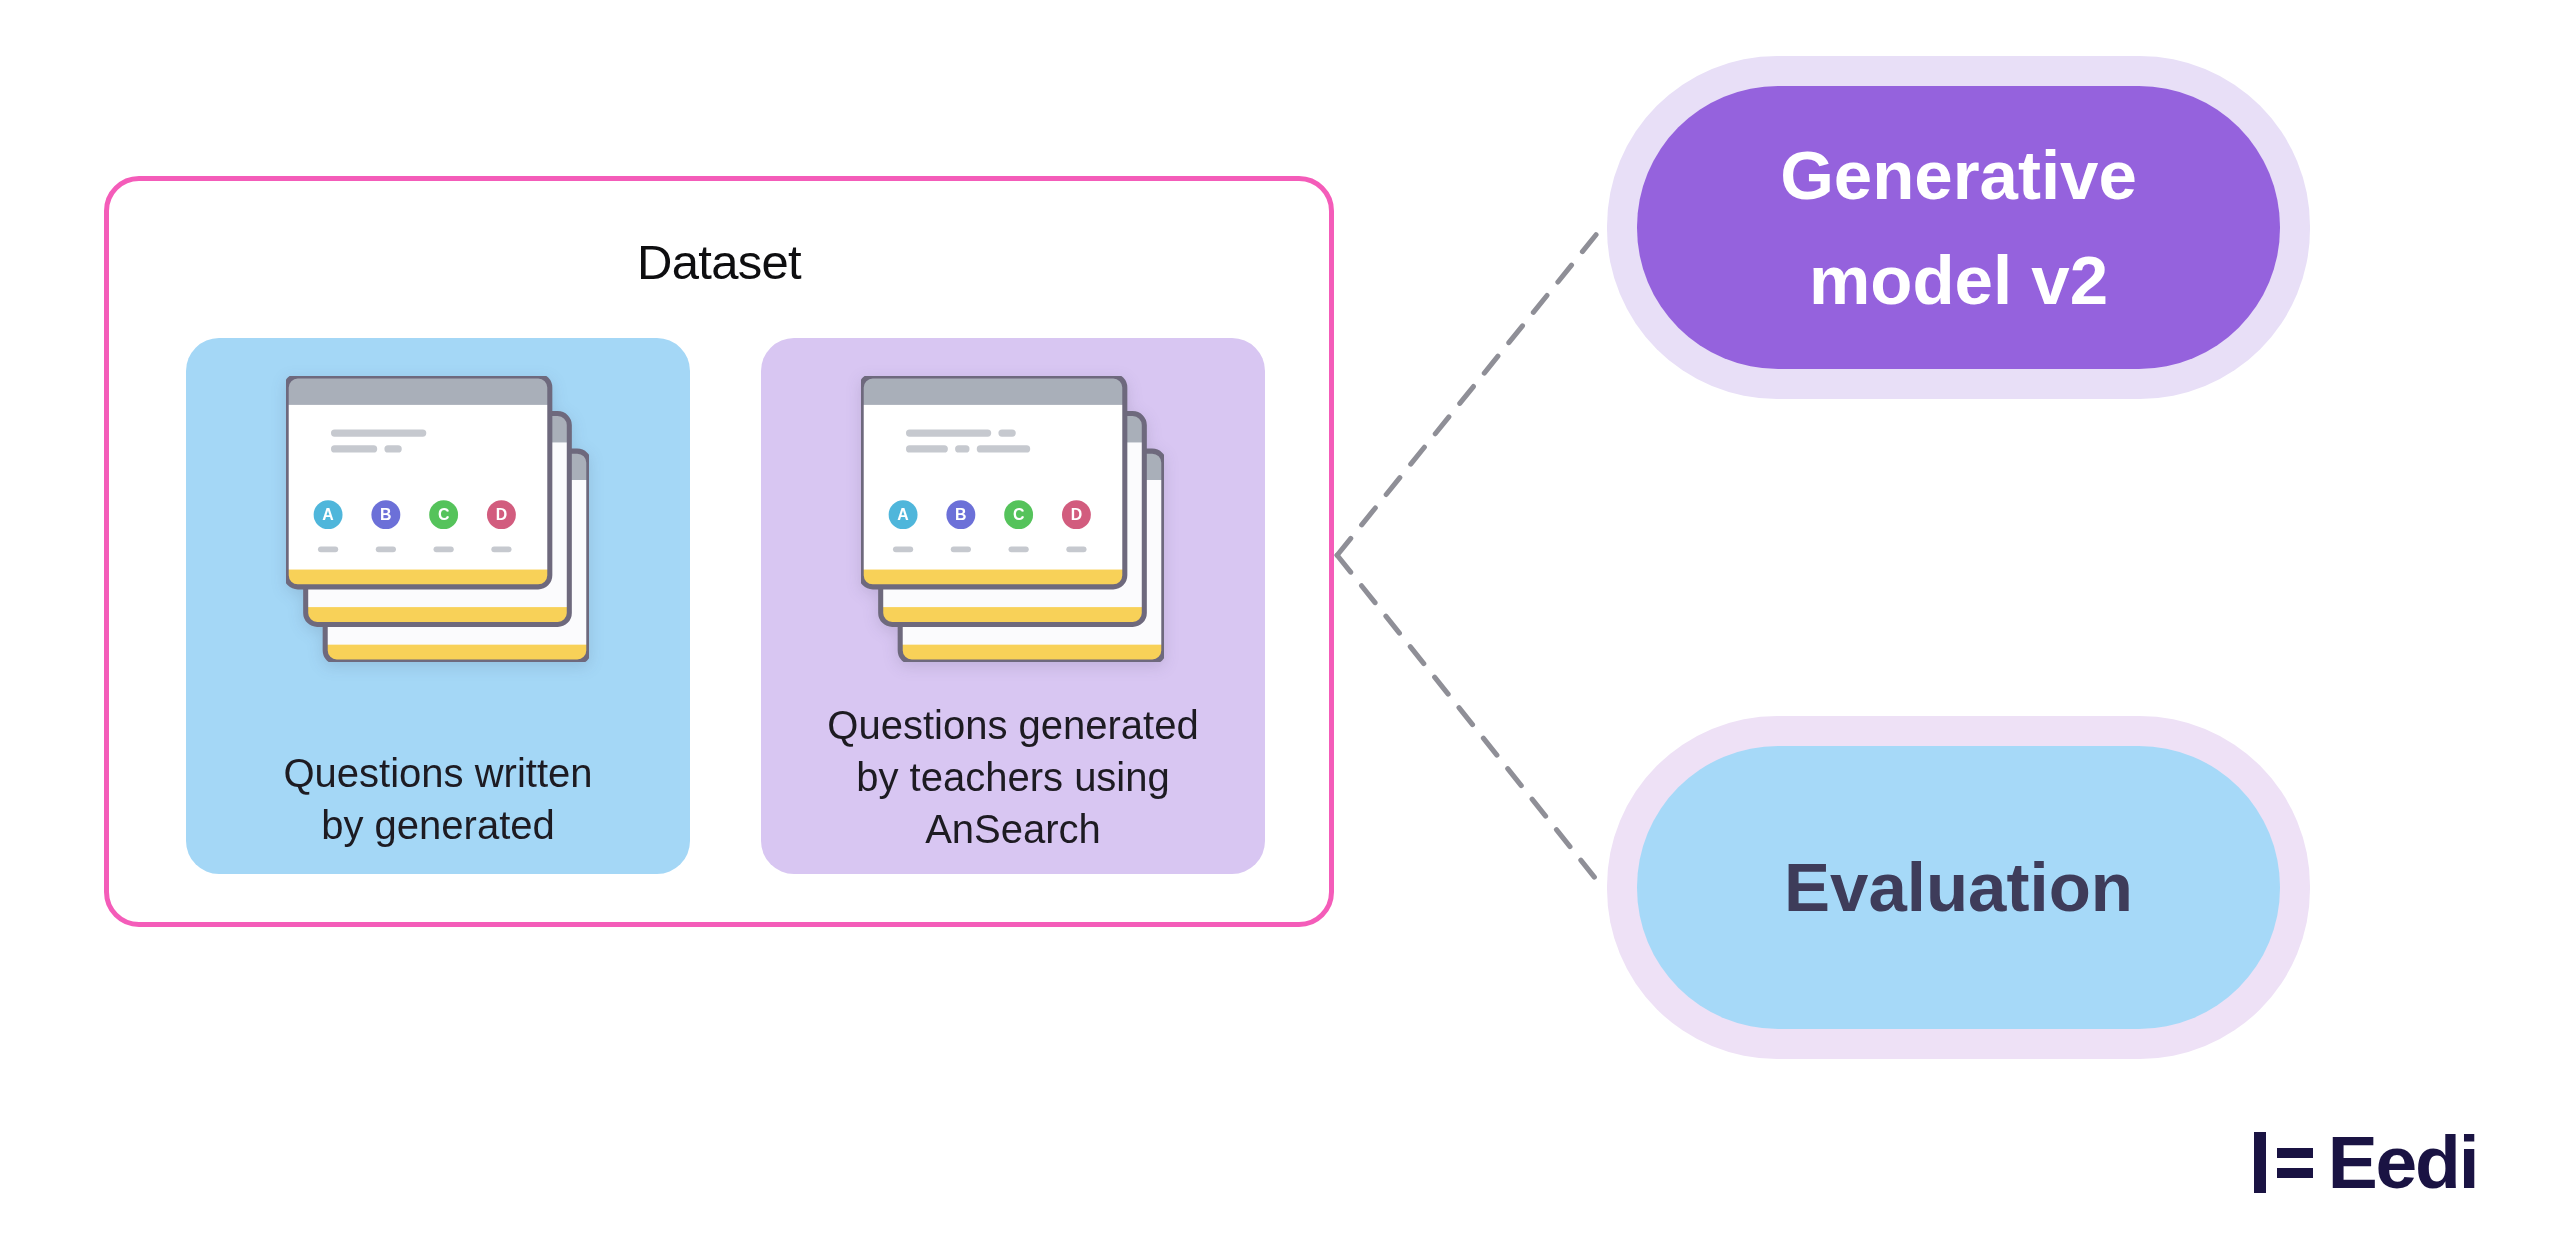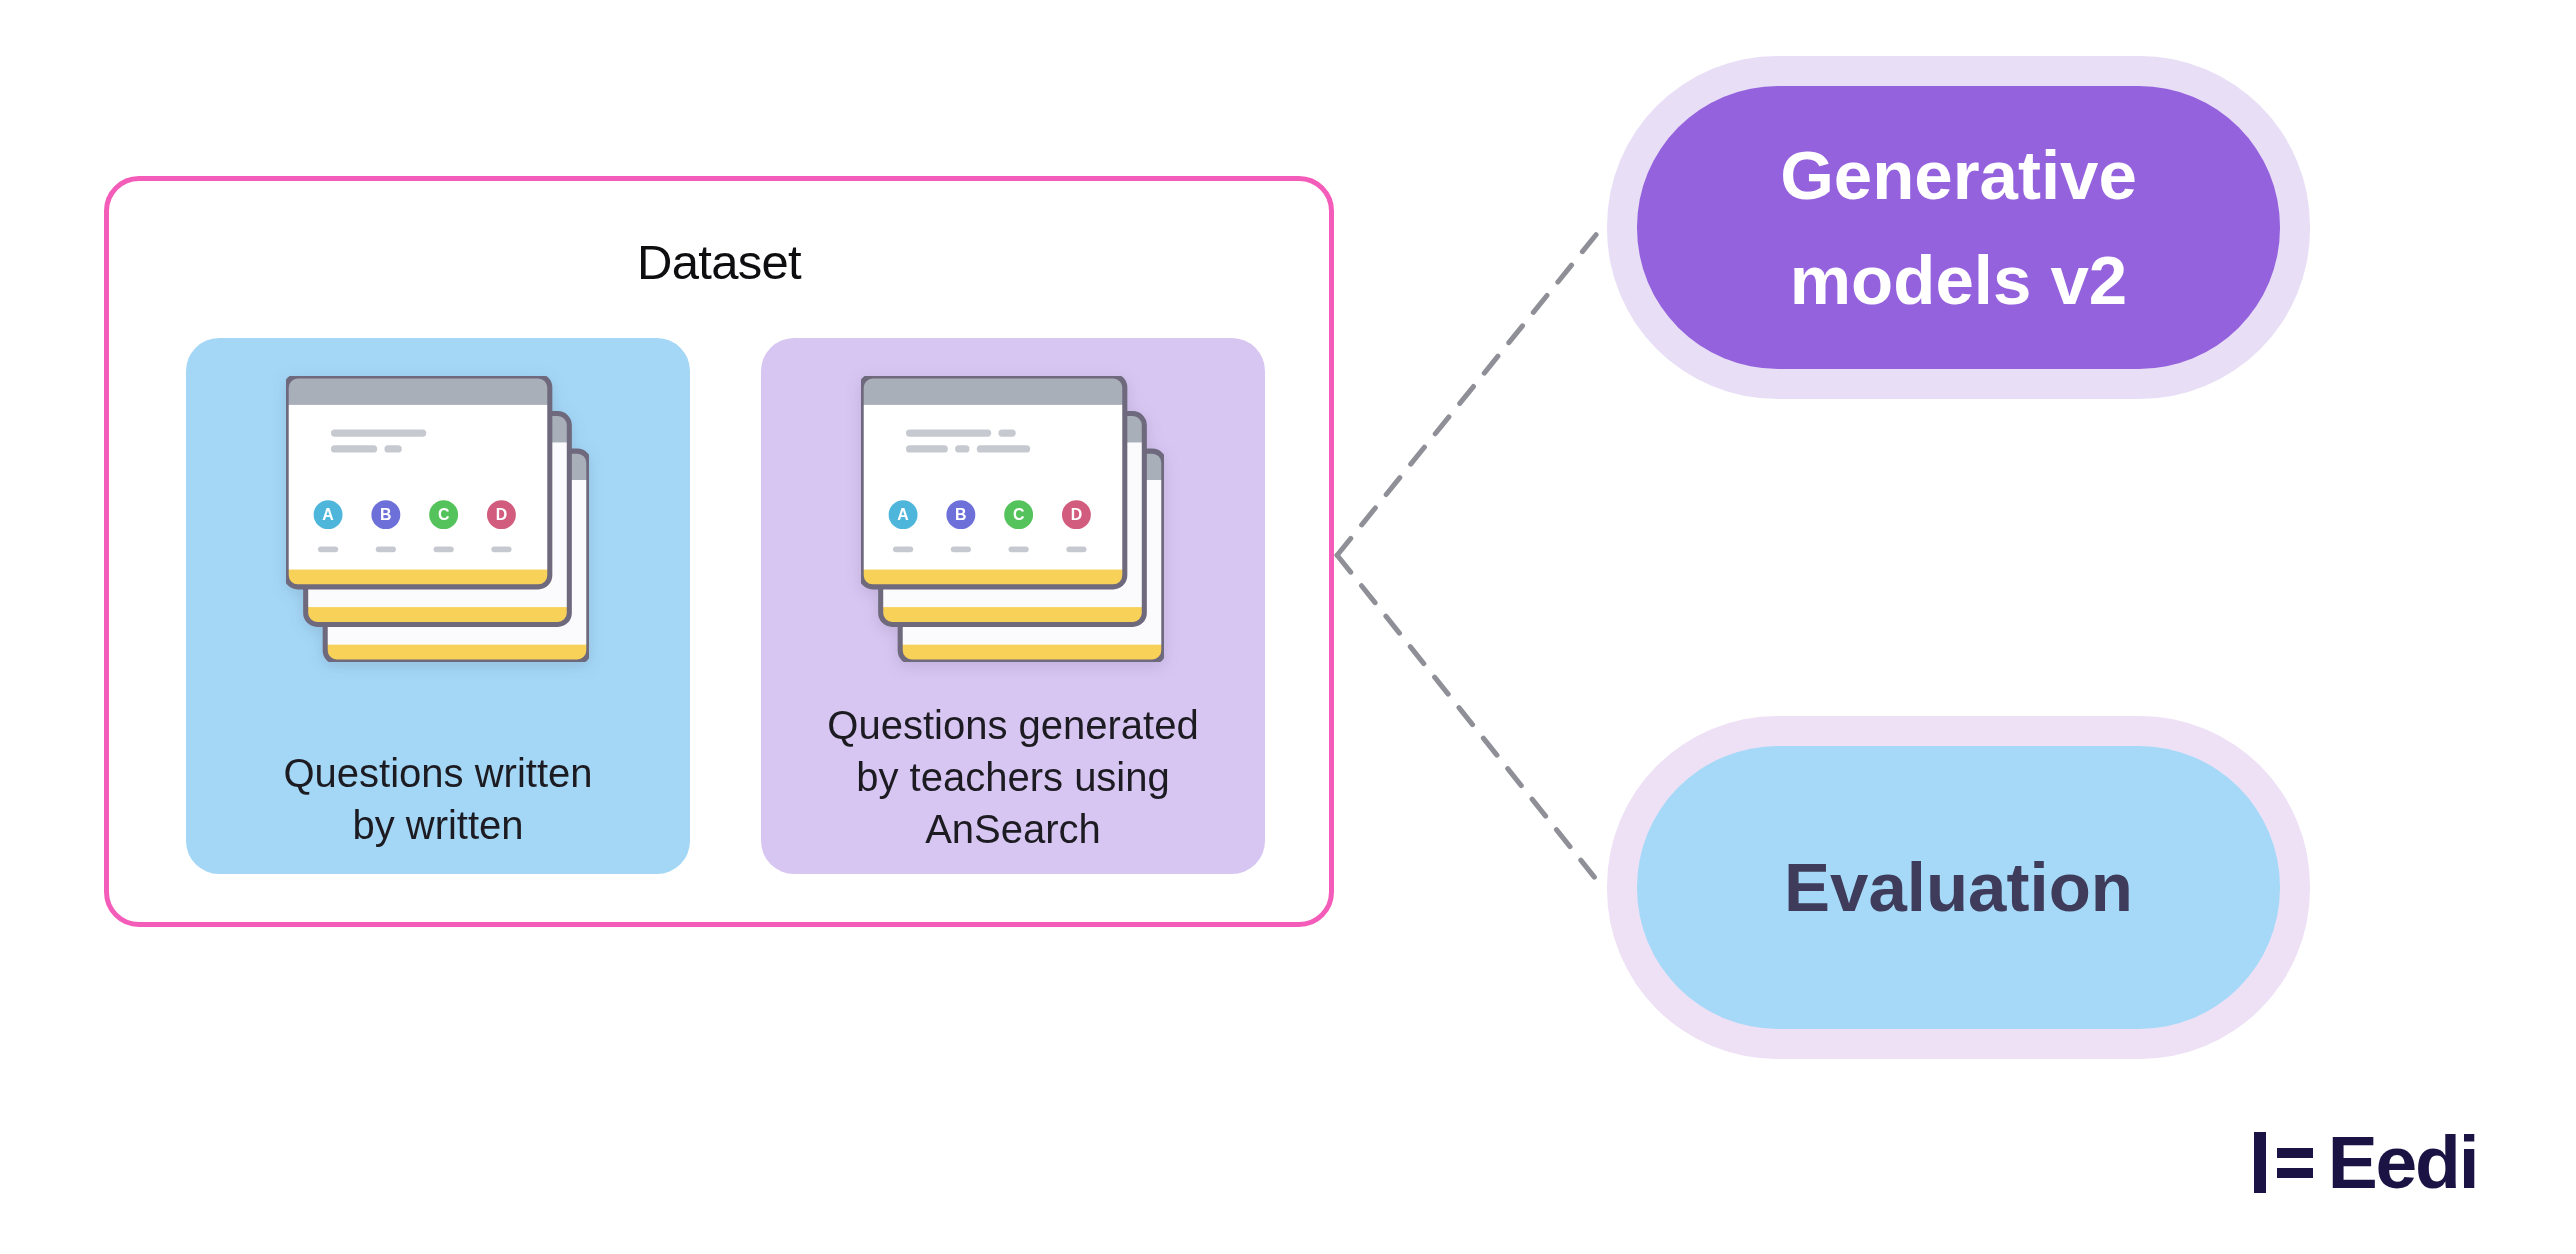--- a/index.html
+++ b/index.html
@@ -101,21 +101,21 @@
           <text x="298" y="200" text-anchor="middle" font-size="22" font-weight="bold" fill="#ffffff">D</text>
           <rect x="44" y="236" width="28" height="8" rx="4" fill="#C6C9CF"></rect>
           <rect x="124" y="236" width="28" height="8" rx="4" fill="#C6C9CF"></rect>
           <rect x="204" y="236" width="28" height="8" rx="4" fill="#C6C9CF"></rect>
           <rect x="284" y="236" width="28" height="8" rx="4" fill="#C6C9CF"></rect>
           <rect width="365" height="292" rx="16" fill="none" stroke="#6E697D" stroke-width="7"></rect>
         </g>
       </svg>
       <div class="caption caption-2l">
         <div>Questions written</div>
-        <div>by written</div>
+        <div>by generated</div>
       </div>
     </div>
 
     <div class="qcard qcard-purple">
       <svg class="illus" viewBox="0 0 419 396" xmlns="http://www.w3.org/2000/svg">
         <defs>
             <clipPath id="clipB">
               <rect width="365" height="292" rx="16"></rect>
             </clipPath>
           </defs>
@@ -165,21 +165,21 @@
         <div>Questions generated</div>
         <div>by teachers using</div>
         <div>AnSearch</div>
       </div>
     </div>
   </div>
 
   <div class="pill pill-generative">
     <div class="pill-inner">
       <div class="pill-line">Generative</div>
-      <div class="pill-line">models v2</div>
+      <div class="pill-line">model v2</div>
     </div>
   </div>
 
   <div class="pill pill-evaluation">
     <div class="pill-inner">
       <div class="pill-line">Evaluation</div>
     </div>
   </div>
 
   <div class="logo">

